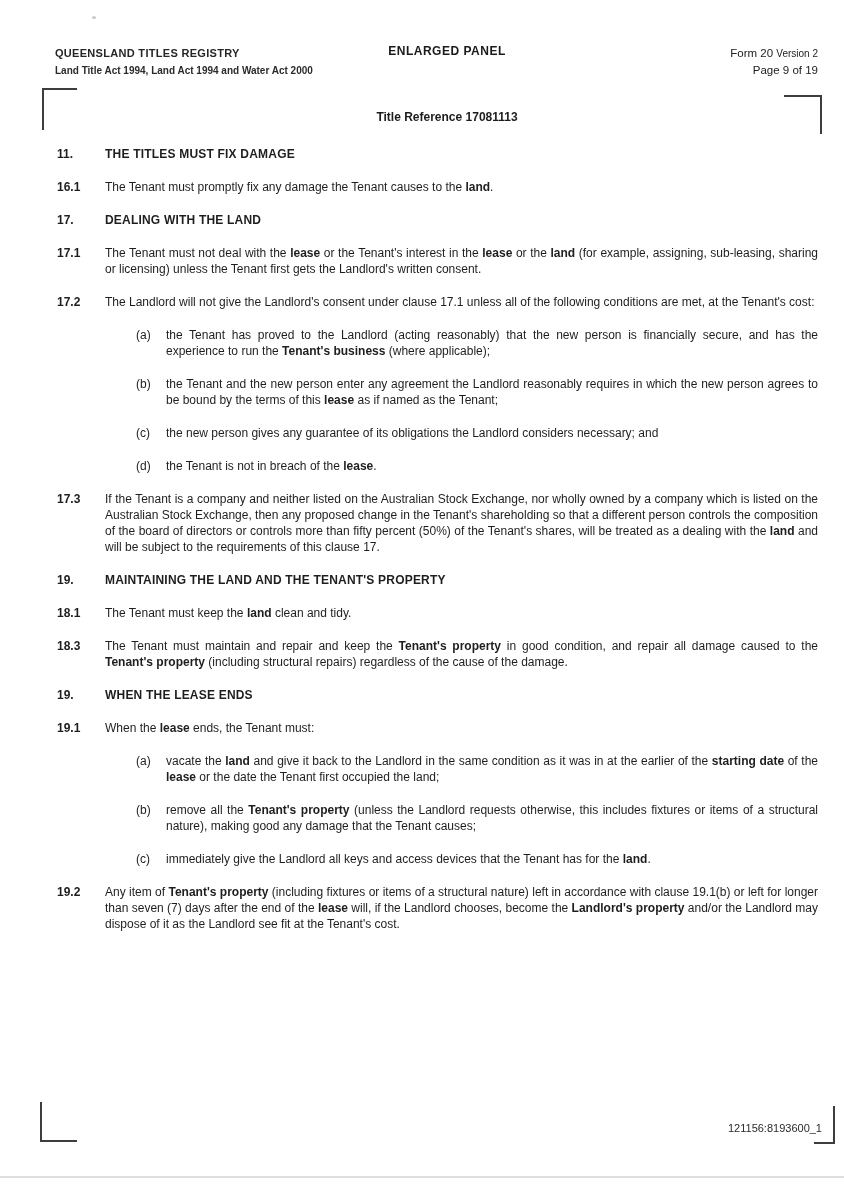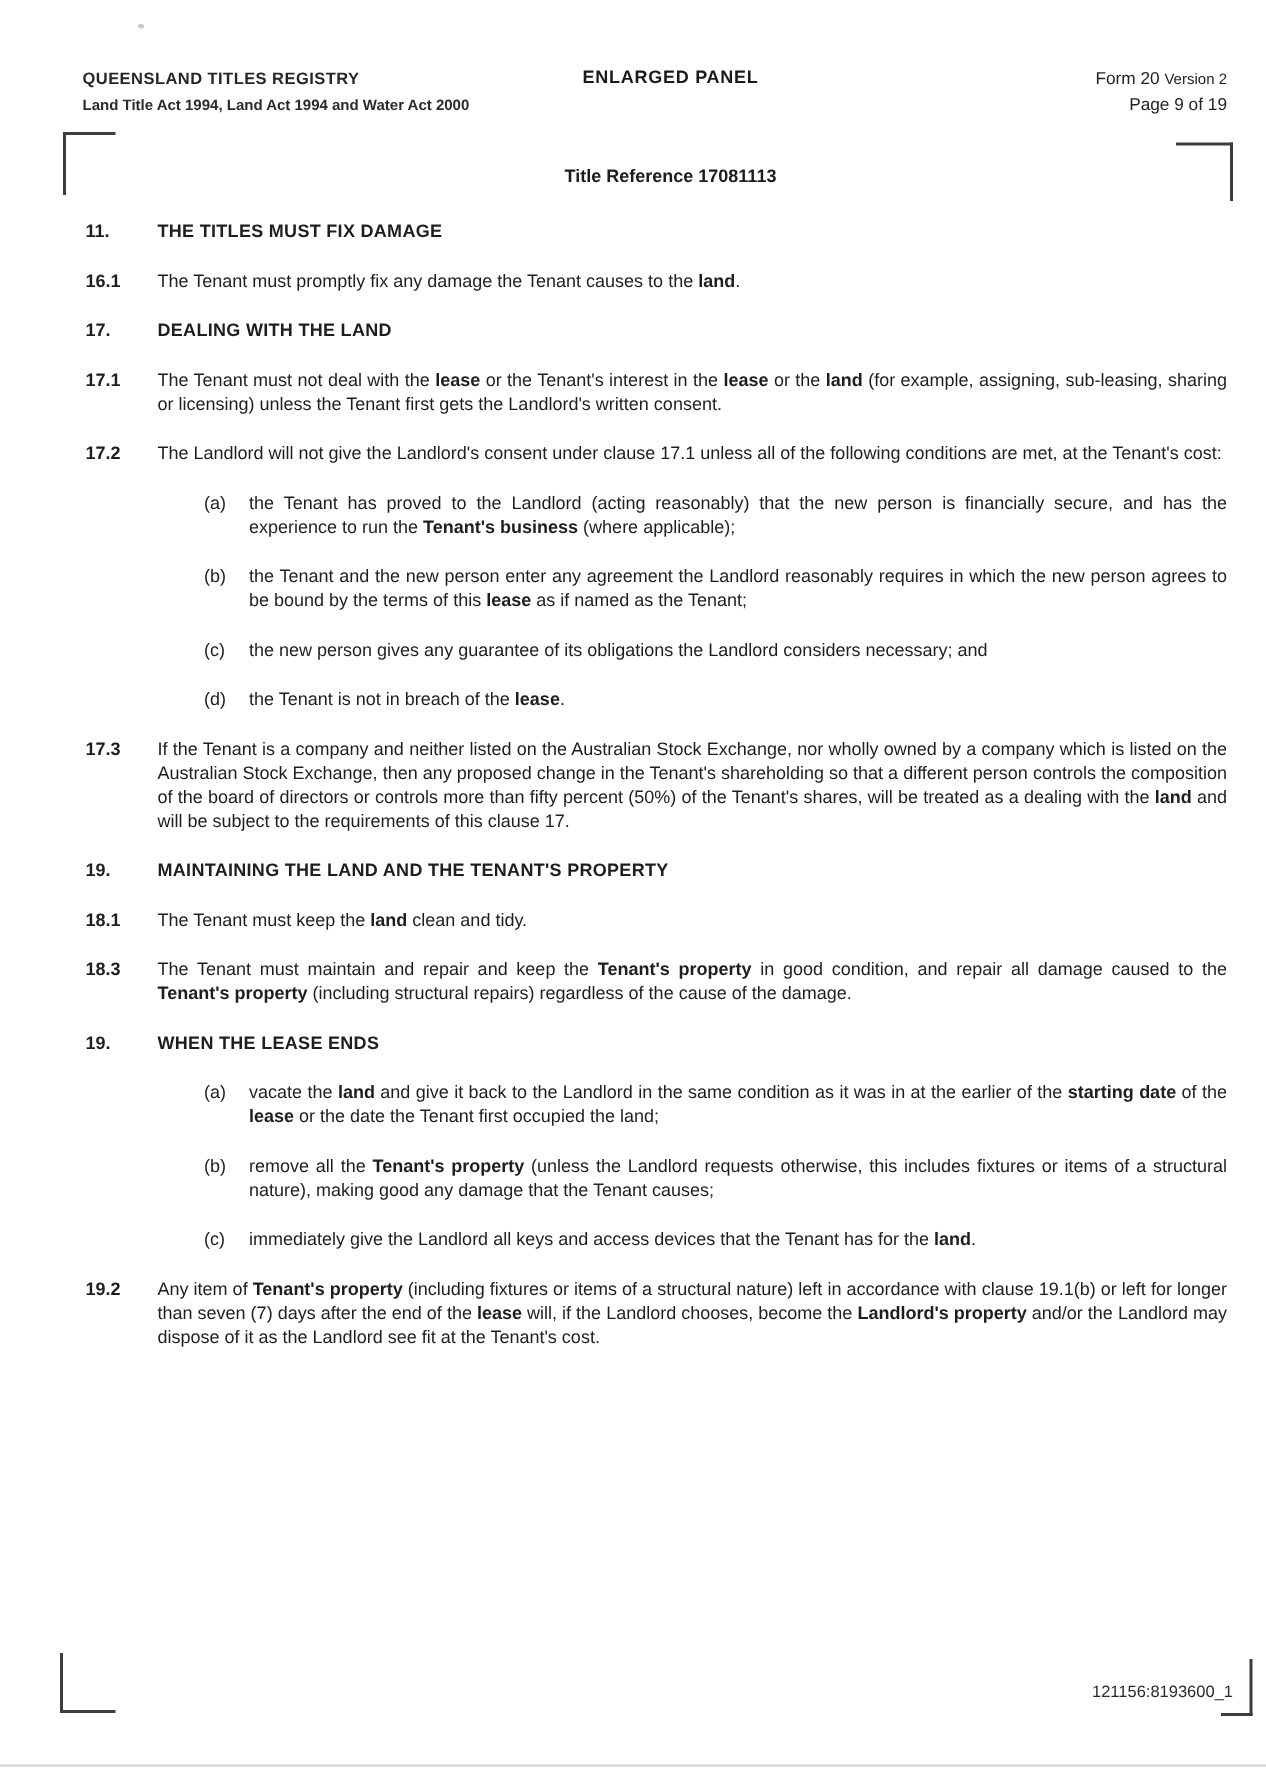--- a/index.html
+++ b/index.html
@@ -128,20 +128,24 @@
         <div class="txt"><span>The Tenant must keep the </span><span class="b">land</span><span> clean and tidy.</span></div>
       </div>
       <div class="row clause">
         <span class="num">18.3</span>
         <div class="txt"><span>The Tenant must maintain and repair and keep the </span><span class="b">Tenant's property</span><span> in good condition, and repair all damage caused to the </span><span class="b">Tenant's property</span><span> (including structural repairs) regardless of the cause of the damage.</span></div>
       </div>
       <div class="row heading">
         <span class="num">19.</span>
         <div class="txt">WHEN THE LEASE ENDS</div>
       </div>
+      <div class="row clause">
+        <span class="num">19.1</span>
+        <div class="txt"><span>When the </span><span class="b">lease</span><span> ends, the Tenant must:</span></div>
+      </div>
       <div class="row sub">
         <span class="num">(a)</span>
         <div class="txt"><span>vacate the </span><span class="b">land</span><span> and give it back to the Landlord in the same condition as it was in at the earlier of the </span><span class="b">starting date</span><span> of the </span><span class="b">lease</span><span> or the date the Tenant first occupied the land;</span></div>
       </div>
       <div class="row sub">
         <span class="num">(b)</span>
         <div class="txt"><span>remove all the </span><span class="b">Tenant's property</span><span> (unless the Landlord requests otherwise, this includes fixtures or items of a structural nature), making good any damage that the Tenant causes;</span></div>
       </div>
       <div class="row sub">
         <span class="num">(c)</span>

